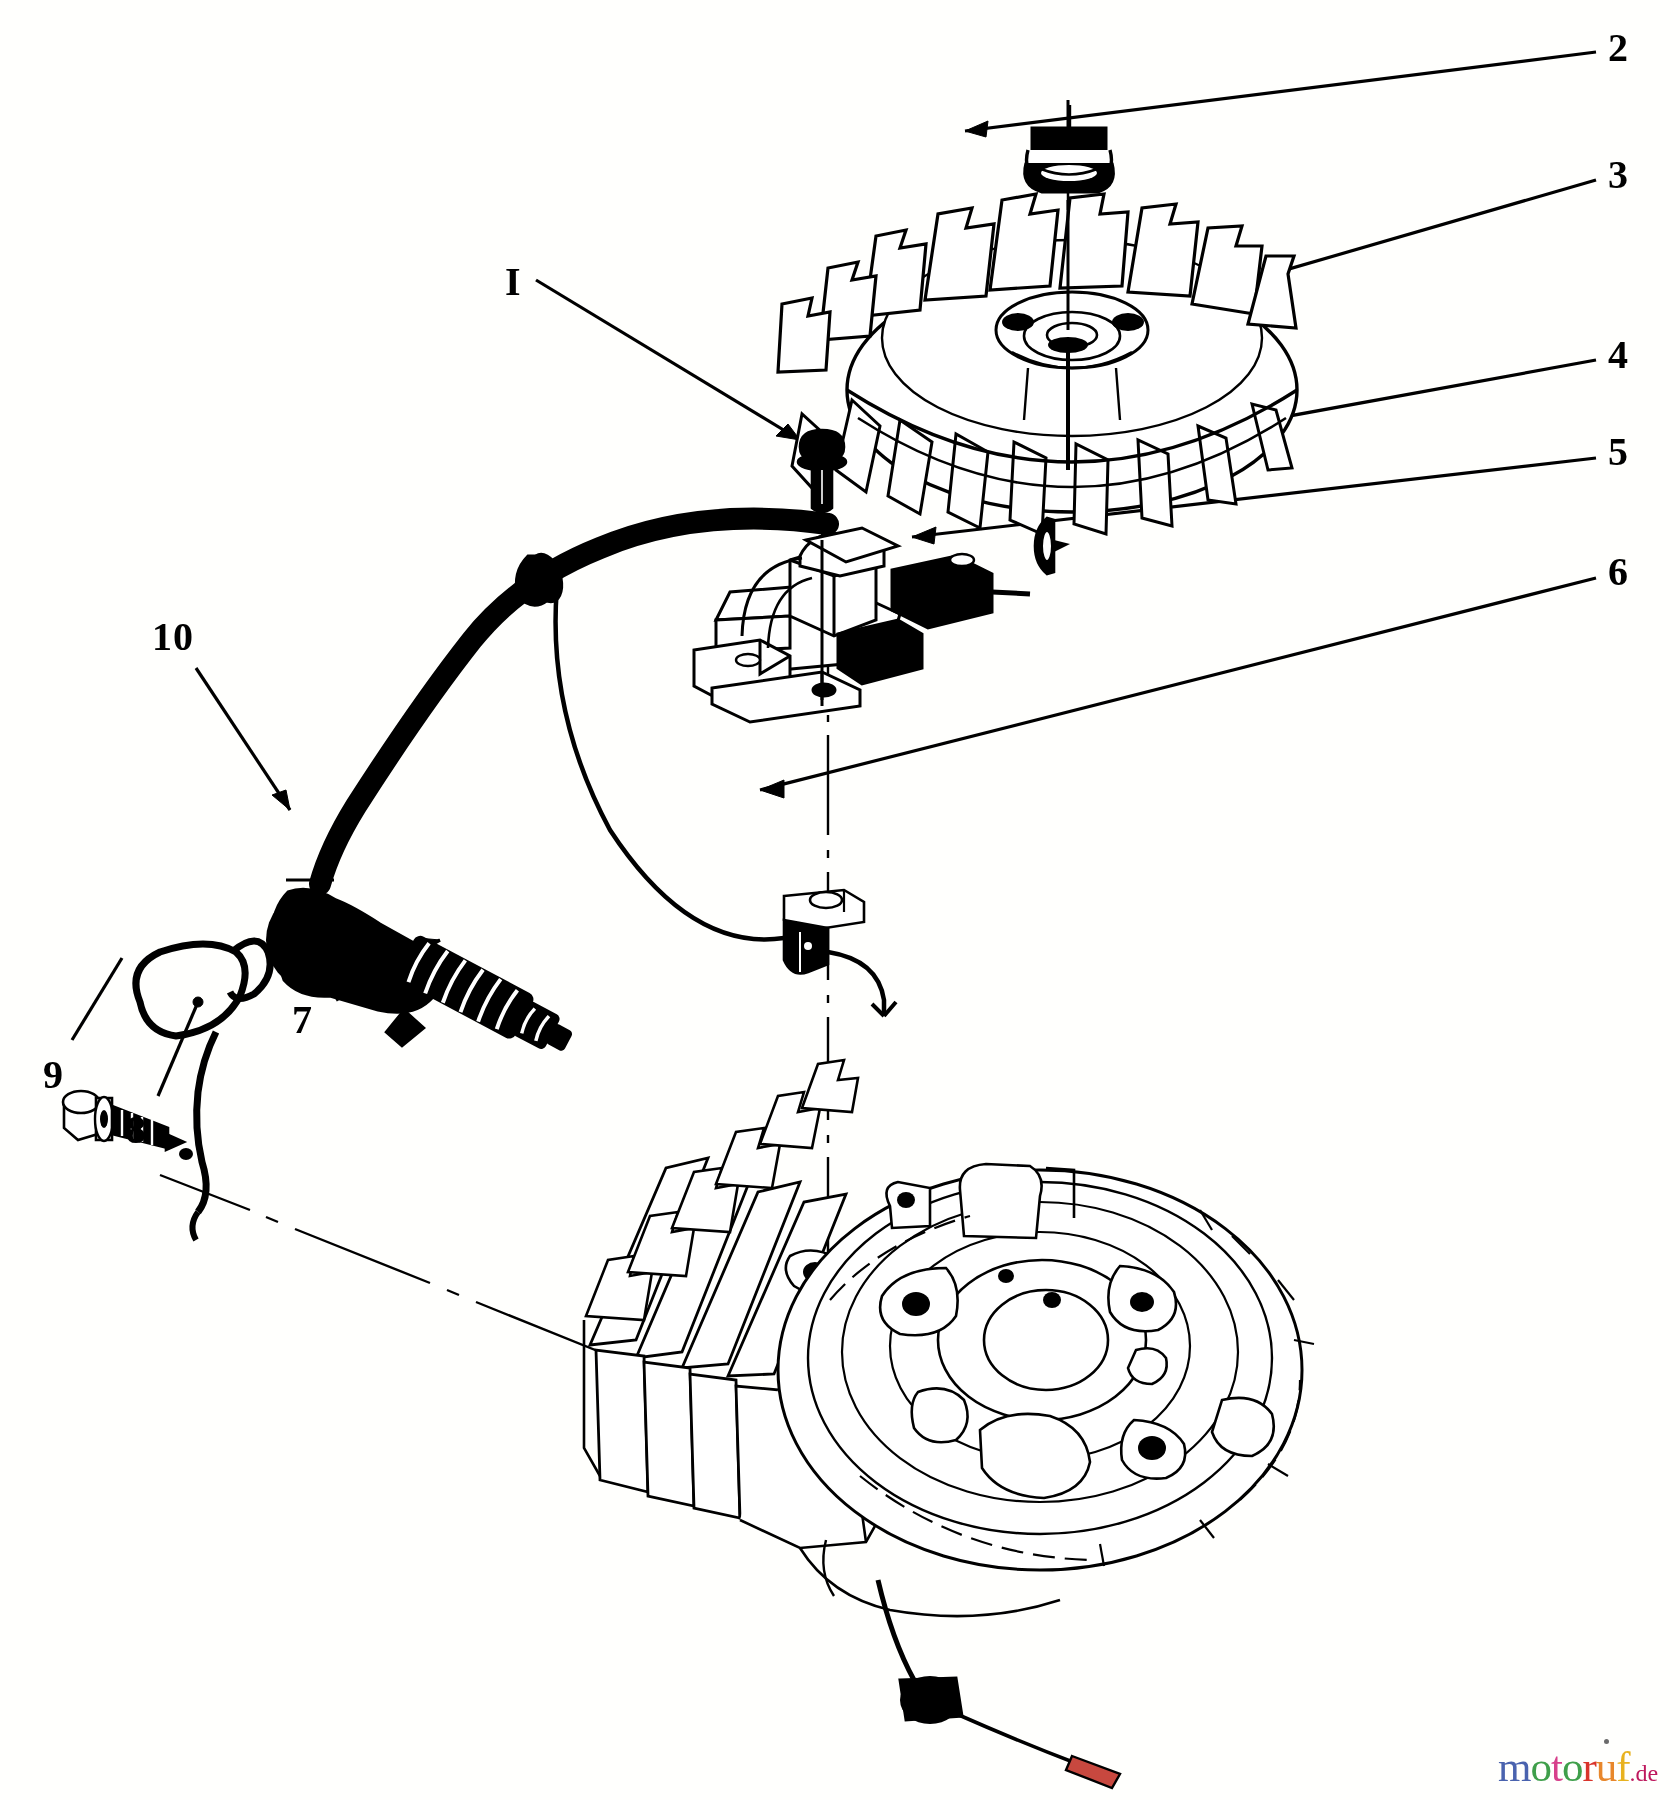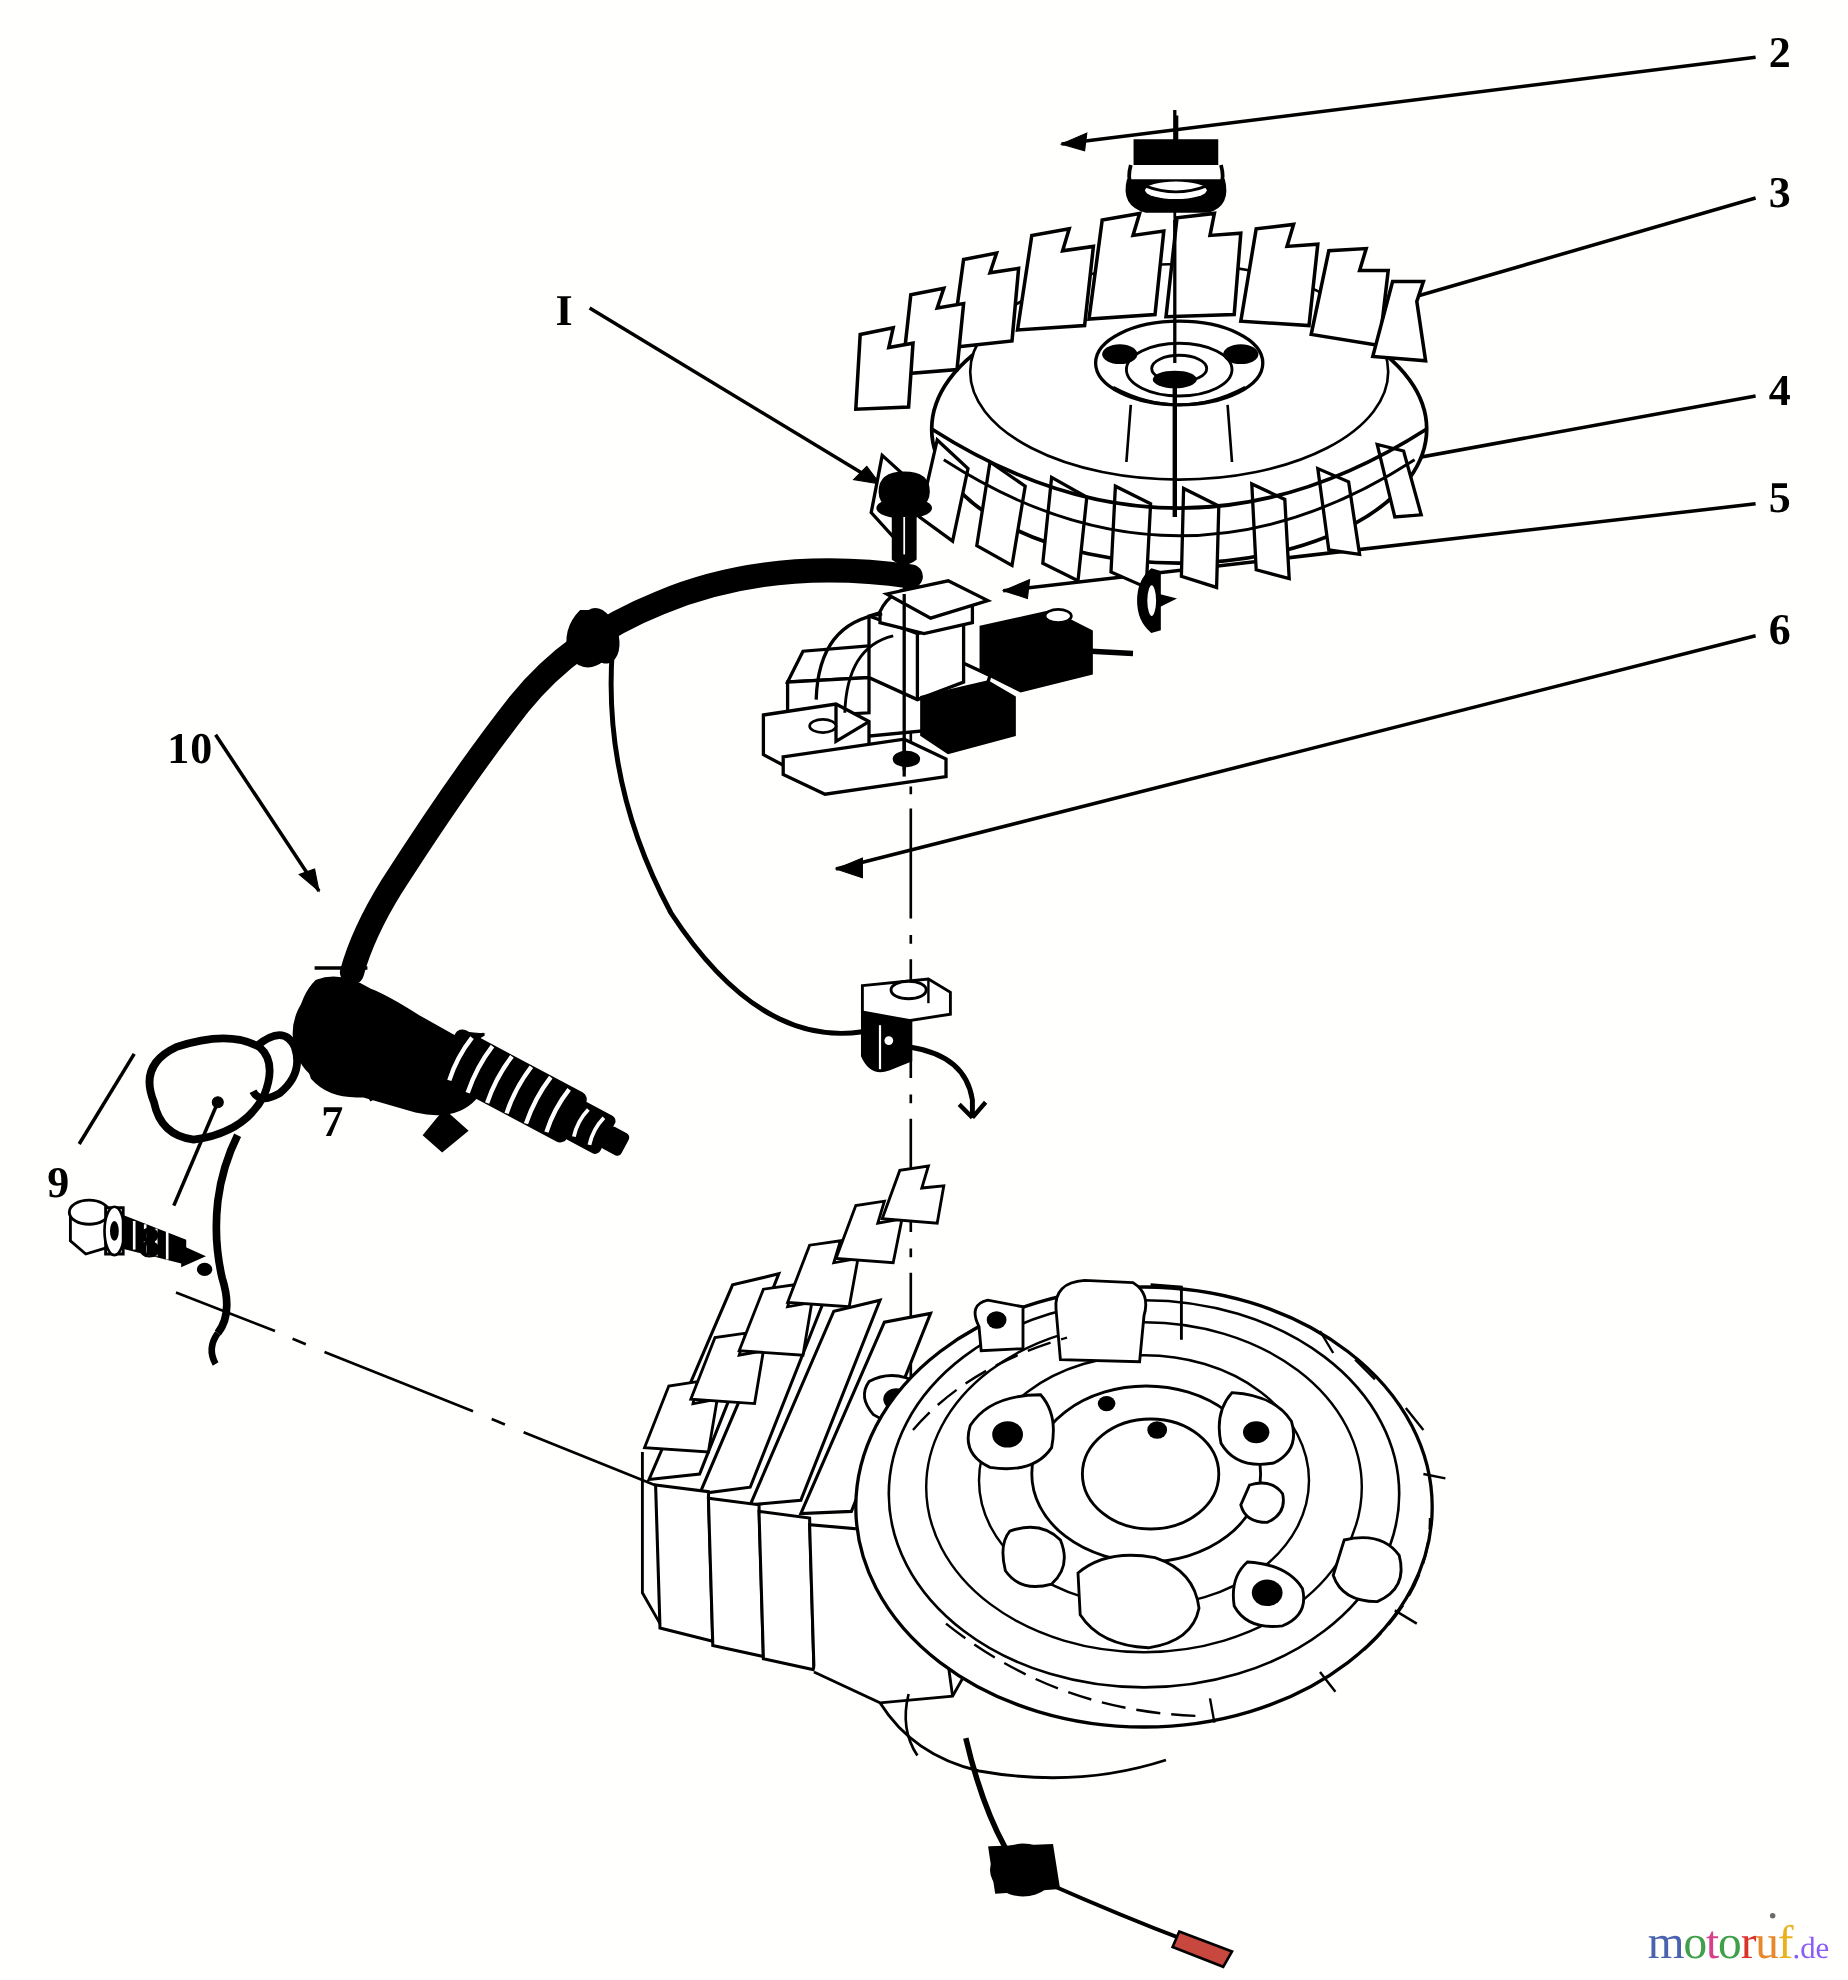--- a/index.html
+++ b/index.html
@@ -39,22 +39,22 @@
     position: absolute;
     left: 1498px;
     top: 1742px;
     font-family: "Liberation Serif", serif;
     font-size: 43px;
     letter-spacing: -1px;
     white-space: nowrap;
   }
   .logo span { display: inline-block; }
   .logo .suffix {
-    font-size: 28px;
-    color: #8b5cf6;
+    font-size: 24px;
+    color: #be185d;
     letter-spacing: 0;
   }
   .logo .dot-accent {
     position: absolute;
     right: 49px;
     top: -3px;
     width: 5px;
     height: 5px;
     border-radius: 50%;
     background: #6b6b6b;
@@ -385,20 +385,20 @@
 
   <div class="callout-label" style="left:505px; top:262px;">I</div>
   <div class="callout-label" style="left:1608px; top:28px;">2</div>
   <div class="callout-label" style="left:1608px; top:155px;">3</div>
   <div class="callout-label" style="left:1608px; top:335px;">4</div>
   <div class="callout-label" style="left:1608px; top:432px;">5</div>
   <div class="callout-label" style="left:1608px; top:552px;">6</div>
   <div class="callout-label" style="left:292px; top:1000px;">7</div>
   <div class="callout-label" style="left:126px; top:1110px;">8</div>
   <div class="callout-label" style="left:43px; top:1055px;">9</div>
-  <div class="callout-label" style="left:152px; top:617px;margin-top:44px;">10</div>
+  <div class="callout-label" style="left:152px; top:617px;">10</div>
 
   <div class="logo">
     <span style="color:#4a63ae">m</span><span style="color:#3f9f4a">o</span><span style="color:#d7408b">t</span><span style="color:#3f9f4a">o</span><span style="color:#d9342b">r</span><span style="color:#e8872b">u</span><span style="color:#e8b21f">f</span><span class="suffix">.de</span>
     <span class="dot-accent"></span>
   </div>
 
 </div>
 
 </body></html>

